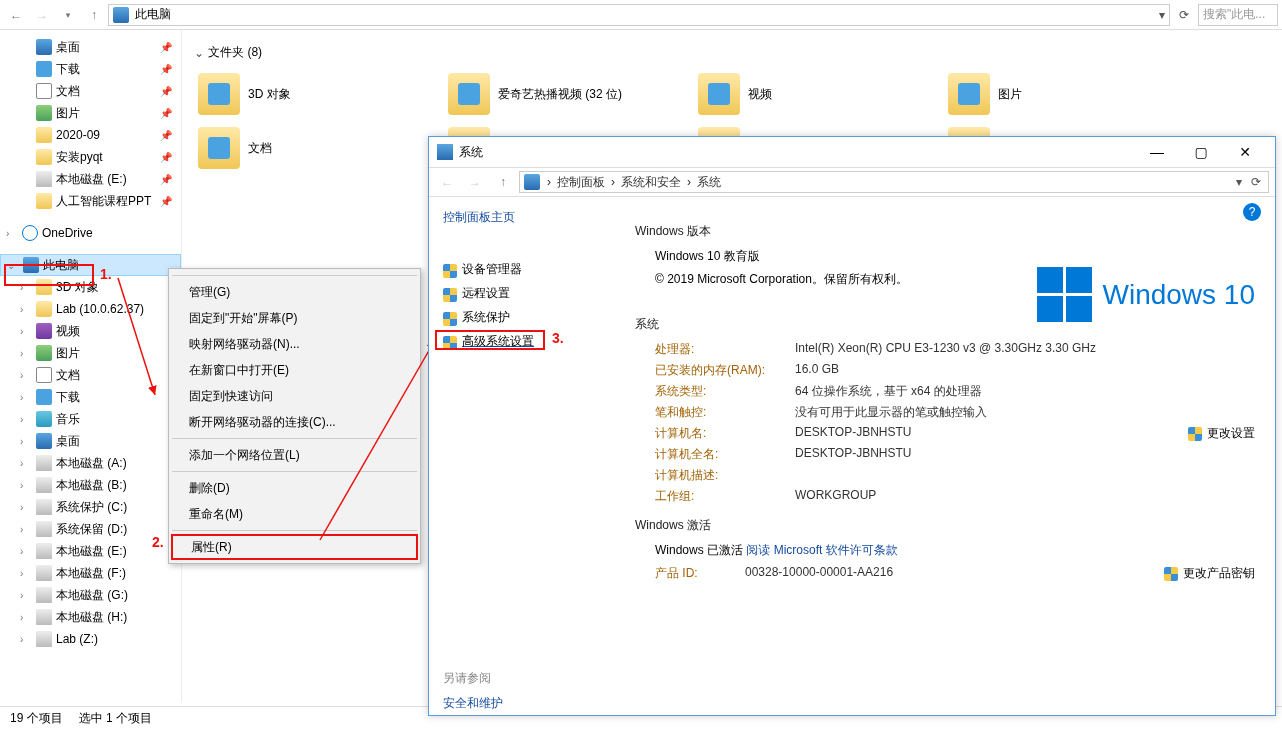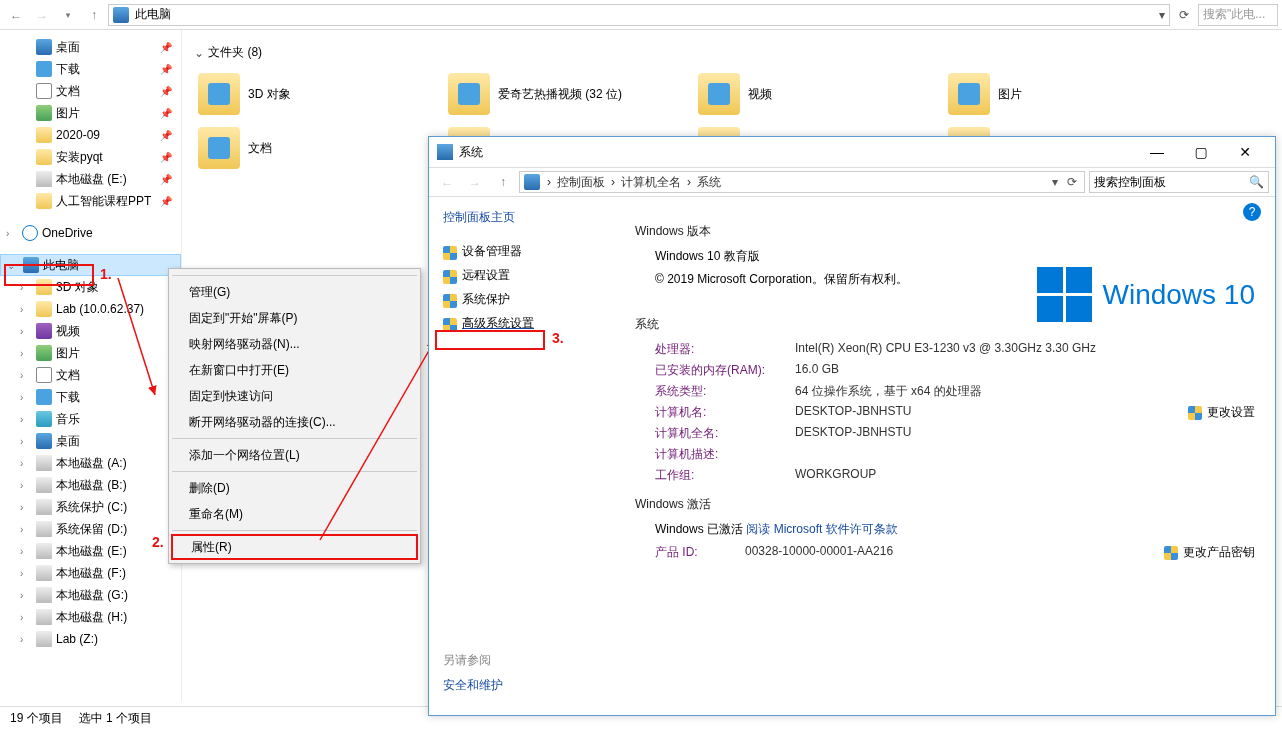--- a/index.html
+++ b/index.html
@@ -60,31 +60,31 @@
 .sw-title{height:30px;display:flex;align-items:center;padding:0 8px}
 .sw-title .ico{width:16px;height:16px;background:linear-gradient(#5aa7e0,#2a6bb0);margin-right:6px}
 .sw-btns{margin-left:auto;display:flex}
 .sw-btn{width:44px;height:28px;display:flex;align-items:center;justify-content:center;font-size:14px}
 .sw-addr{height:30px;border-top:1px solid #ddd;border-bottom:1px solid #ddd;display:flex;align-items:center;padding:0 6px;gap:4px}
 .sw-path{flex:1;border:1px solid #ccc;height:22px;display:flex;align-items:center;padding:0 4px}
 .sw-path span{margin:0 3px;color:#333}
 .sw-search{width:180px;height:22px;border:1px solid #ccc;padding:0 4px;color:#999;display:flex;align-items:center;justify-content:space-between}
 .sw-body{display:flex;height:518px}
 .sw-nav{width:186px;padding:12px 14px}
-.sw-nav .hd{color:#13499f;margin-bottom:10px}
+.sw-nav .hd{color:#13499f;margin-bottom:28px}
 .sw-nav .lnk{display:flex;align-items:flex-end;height:24px;color:#13499f}
 .sw-nav .lnk.u{text-decoration:underline}
 .shield{width:14px;height:14px;margin-right:5px;background:conic-gradient(#f7c948 0 25%,#3a8fd9 25% 50%,#f7c948 50% 75%,#3a8fd9 75% 100%);border-radius:2px}
 .sw-nav .also{color:#888;margin-top:320px}
 .sw-nav .also-l{color:#13499f;margin-top:8px}
 .sw-content{flex:1;padding:14px 20px;position:relative}
 .sw-h1{color:#13499f;font-size:18px;margin-bottom:18px}
 .sec-title{margin:12px 0 8px 0;color:#222}
 .kv{display:flex;margin:4px 0 4px 20px}
-.k{width:140px;color:#701a75}
+.k{width:140px;color:#a16207}
 .v{color:#333}
 .winlogo{position:absolute;right:20px;top:70px;display:flex;align-items:center}
 .winlogo .sq{display:grid;grid-template-columns:26px 26px;grid-template-rows:26px 26px;gap:3px;margin-right:10px}
 .winlogo .sq div{background:#0078d7}
 .winlogo .wt{color:#0078d7;font-size:28px;font-weight:300}
 .chg{color:#13499f;display:flex;align-items:center}
 .help{position:absolute;right:14px;top:6px;width:18px;height:18px;border-radius:50%;background:#0078d7;color:#fff;text-align:center;line-height:18px;font-size:12px}
 .anno-box3{position:absolute;border:2px solid #e11}
 svg.arrow{position:absolute;pointer-events:none}
 </style>
@@ -366,30 +366,26 @@
   </div>
   <div class="sw-addr">
     <div class="nav-btn" style="color:#ccc">←</div>
     <div class="nav-btn" style="color:#ccc">→</div>
     <div class="nav-btn">↑</div>
     <div class="sw-path">
       <div class="addr-icon" style="margin-right:4px"></div>
       <span>›</span>
         <span>控制面板</span>
       <span>›</span>
-        <span>计算机全名</span>
+        <span>系统和安全</span>
       <span>›</span>
         <span>系统</span>
       <span style="margin-left:auto;color:#555">▾</span>
         <span style="margin-left:6px;color:#555">⟳</span>
     </div>
-    <div class="sw-search">
-        <span>搜索控制面板</span>
-        <span>🔍</span>
-      </div>
   </div>
   <div class="sw-body">
     <div class="sw-nav">
       <div class="hd">控制面板主页</div>
       <div class="lnk">
           <div class="shield"></div>
           <span>设备管理器</span>
         </div>
       <div class="lnk">
           <div class="shield"></div>
@@ -427,20 +423,24 @@
         </div>
       <div class="kv">
           <div class="k">已安装的内存(RAM):</div>
           <div class="v">16.0 GB</div>
         </div>
       <div class="kv">
           <div class="k">系统类型:</div>
           <div class="v">64 位操作系统，基于 x64 的处理器</div>
         </div>
       <div class="kv">
+          <div class="k">笔和触控:</div>
+          <div class="v">没有可用于此显示器的笔或触控输入</div>
+        </div>
+      <div class="kv">
           <div class="k">计算机名:</div>
           <div class="v">DESKTOP-JBNHSTU</div>
         <div class="chg" style="margin-left:auto">
             <div class="shield"></div>
             <span>更改设置</span>
           </div>
         </div>
       <div class="kv">
           <div class="k">计算机全名:</div>
           <div class="v">DESKTOP-JBNHSTU</div>

